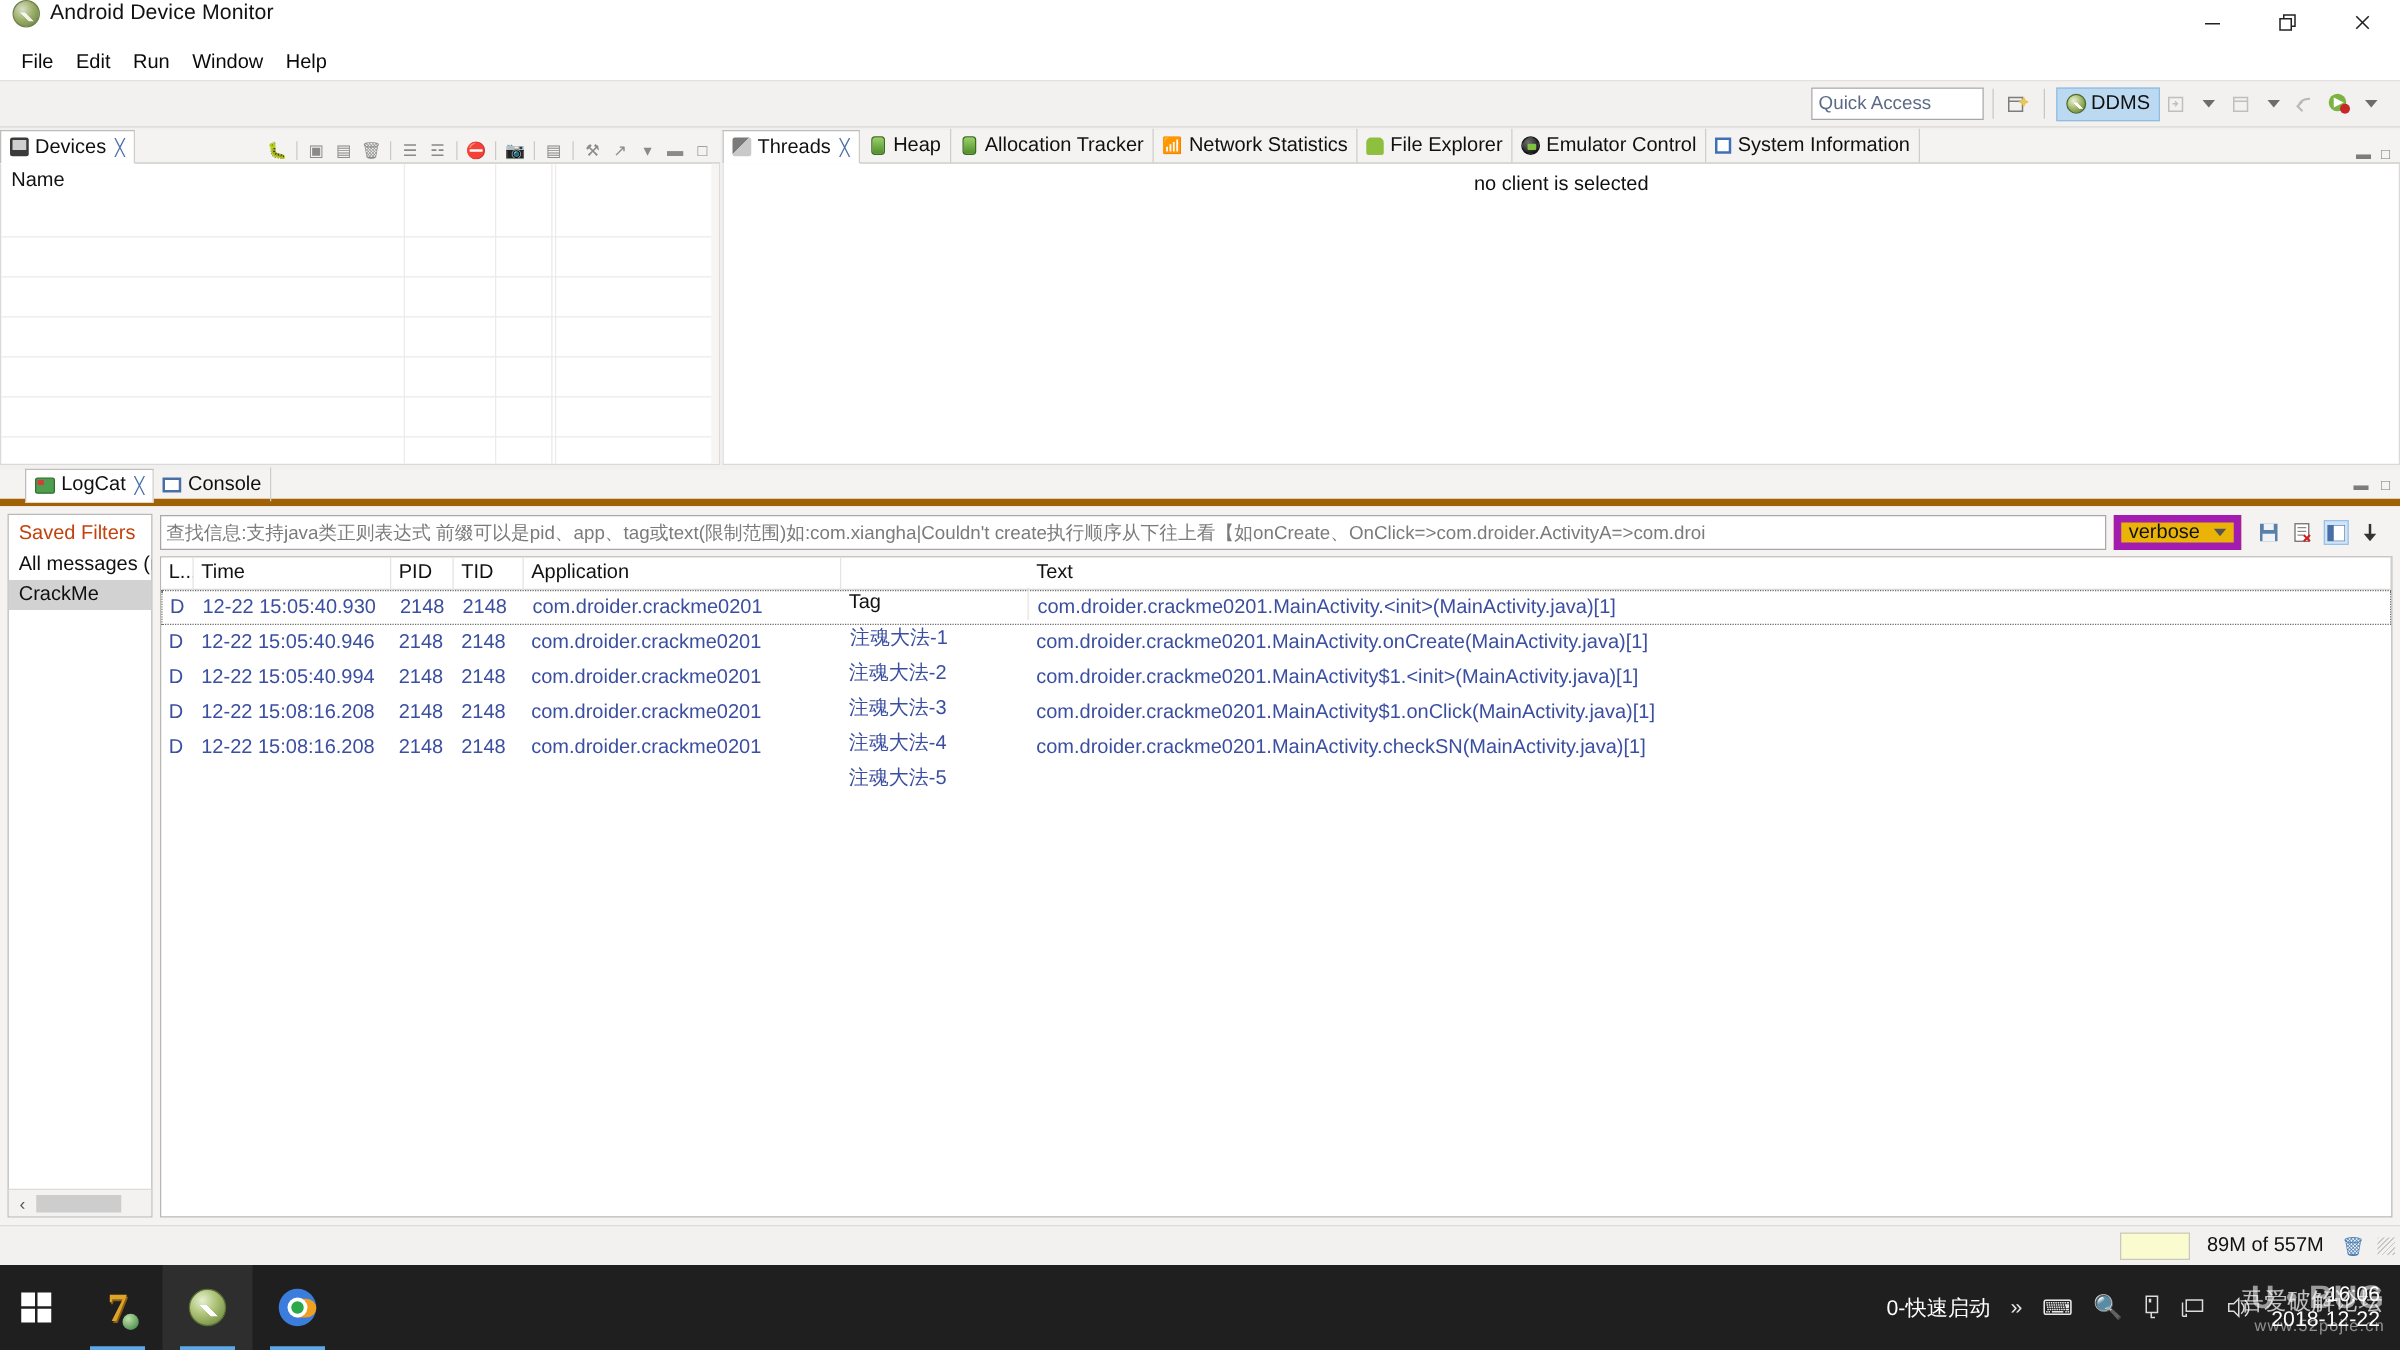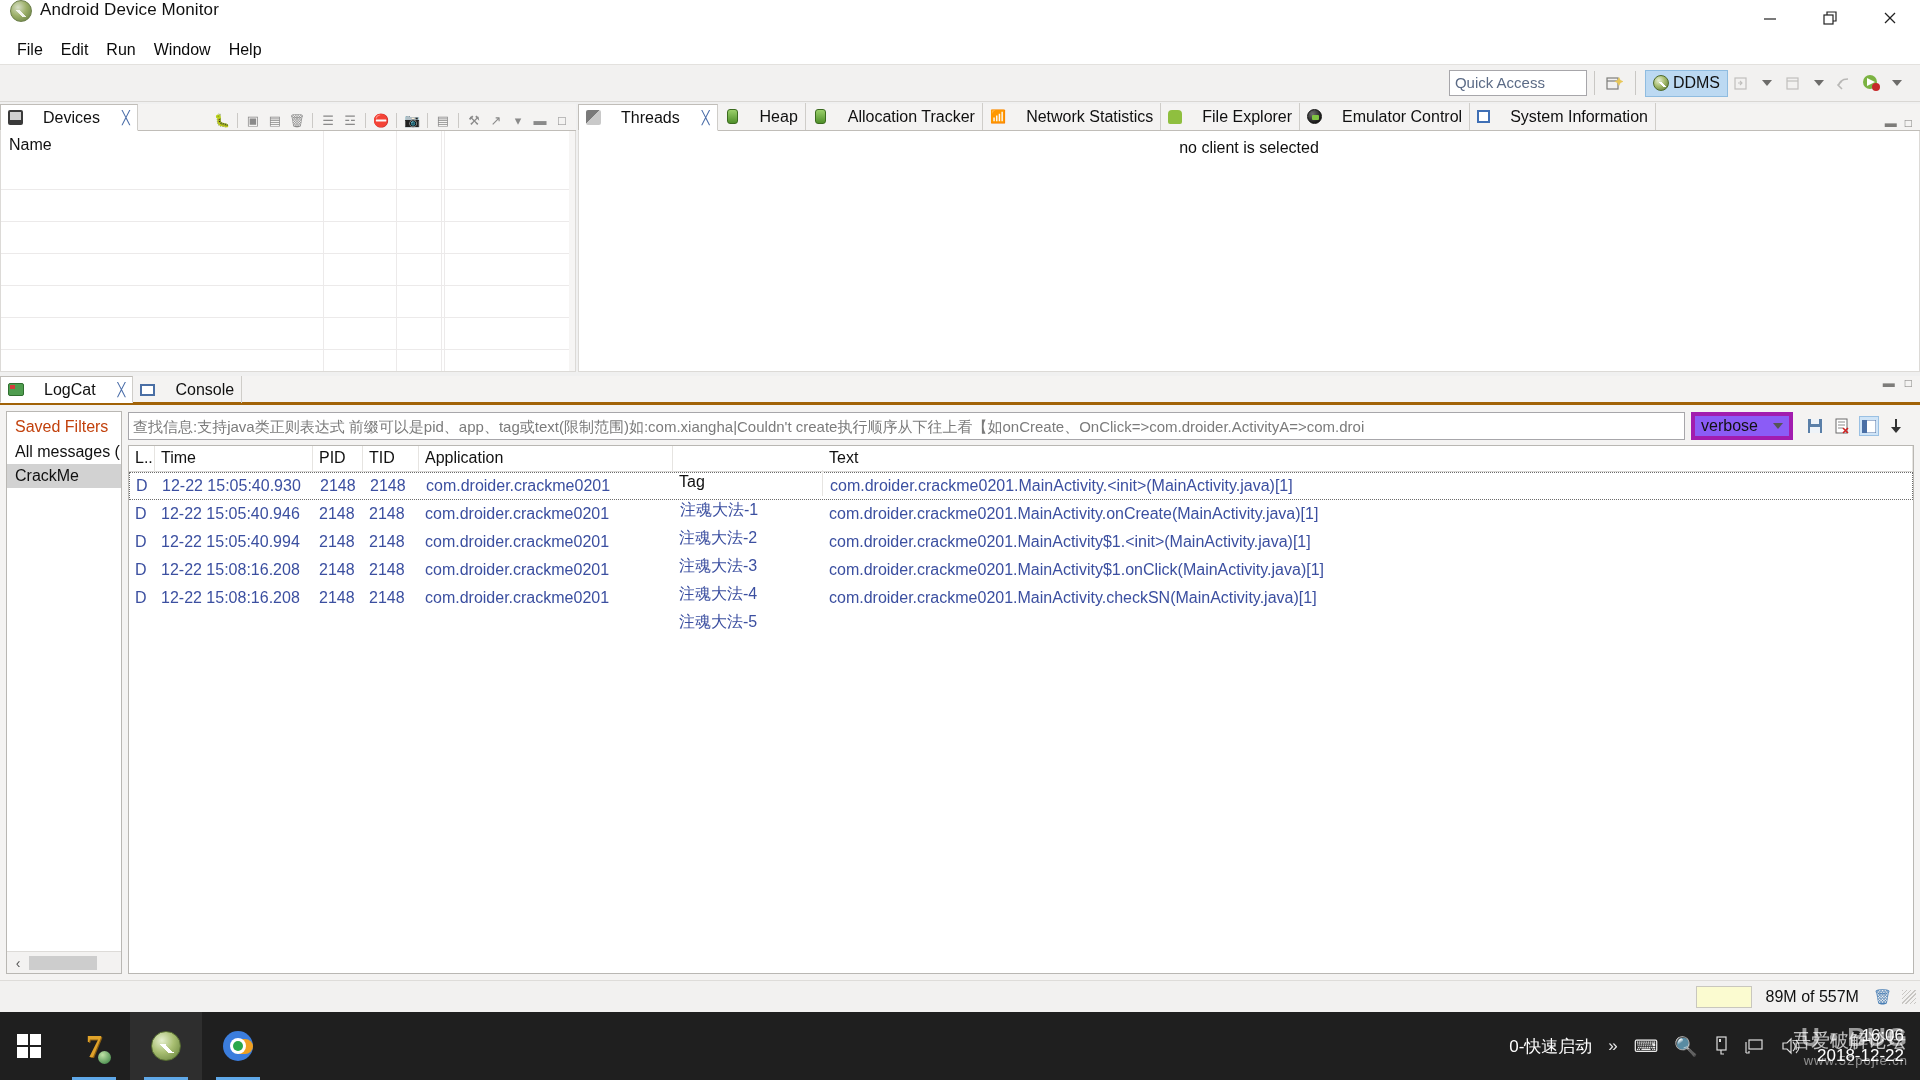--- a/index.html
+++ b/index.html
@@ -78,21 +78,21 @@
   
   .devices-panel {
     position: absolute; left: 0; top: 104px; width: 576px; height: 268px;
     background: #ffffff;
   }
   .panel-tabrow {
     display: flex; align-items: flex-end; height: 27px;
     border-bottom: 1px solid #c0bdb8; background: #f4f3f2;
   }
   .tab {
-    display: flex; align-items: center; gap: 20px; height: 27px;
+    display: flex; align-items: center; gap: 5px; height: 27px;
     padding: 0 7px; font-size: 16px; color: #101010; white-space: nowrap;
     border-right: 1px solid #cfcdc9;
   }
   .tab.active { background: #ffffff; border-top: 1px solid #c0bdb8;
                 border-left: 1px solid #c0bdb8; border-bottom: 1px solid #ffffff;
                 margin-bottom: -1px; }
   .tab .closex { font-size: 13px; color: #4b6ea9; margin-left: 2px; }
   .dev-tools { margin-left: auto; display: flex; align-items: center; gap: 2px; padding-right: 4px; }
   .dev-tool { width: 20px; height: 20px; display: flex; align-items: center; justify-content: center;
               color: #8a8a8a; font-size: 13px; }
@@ -132,22 +132,22 @@
             border: 1px solid #101010; }
   .ti-emu::after { content:""; position:absolute; left:4px; top:5px; width:7px; height:5px;
                    background:#7fc241; border-radius:1px; }
   .ti-sys { width: 13px; height: 13px; border: 2px solid #3f6fb5; background: #ffffff; }
   .ti-logcat { width: 16px; height: 13px; background: #4f9d4f; border: 1px solid #2f6f2f; border-radius: 2px; }
   .ti-logcat::after { content:""; position:absolute; left:1px; top:1px; width:5px; height:4px; background:#d43b3b; }
   .ti-console { width: 15px; height: 12px; background: #ffffff; border: 2px solid #4a6fa5; }
 
   
   .logcat-panel { position: absolute; left: 0; top: 376px; width: 1920px; height: 604px; background: #f4f3f2; }
-  .lc-tabrow { display: flex; align-items: flex-start; height: 29px; background: #f4f3f2;
-               border-bottom: 3px solid #a16207; }
+  .lc-tabrow { display: flex; align-items: center; height: 29px; background: #f4f3f2;
+               border-bottom: 6px solid #a16207; padding-left: 20px; }
   .lc-tools { margin-left: auto; display: flex; align-items: center; gap: 10px; padding-right: 8px;
               color: #7d7c7a; font-size: 12px; }
   .lc-body { position: relative; height: 575px; background: #f4f3f2; padding: 6px 6px 6px 6px; display: flex; }
 
   .filters-box { width: 116px; background: #ffffff; border: 1px solid #b9b7b3; position: relative;
                  display: flex; flex-direction: column; }
   .filters-hdr { font-size: 16px; color: #c2410c; padding: 6px 4px 4px 8px; white-space: nowrap;
                  overflow: hidden; }
   .filter-item { font-size: 16px; color: #101010; padding: 3px 4px 3px 8px; white-space: nowrap; overflow: hidden; }
   .filter-item.selected { background: #d2d2d2; }
@@ -157,21 +157,21 @@
   .fh-thumb { height: 14px; width: 68px; background: #cdcdcd; }
 
   .log-right { flex: 1; display: flex; flex-direction: column; margin-left: 6px; }
   .log-searchrow { display: flex; align-items: center; gap: 6px; height: 30px; }
   .log-search {
     flex: 1; height: 28px; background: #ffffff; border: 1px solid #a7a6aa;
     color: #7b7b7b; font-size: 15px; padding: 2px 4px; line-height: 24px;
     white-space: nowrap; overflow: hidden; font-family: "Liberation Sans", sans-serif;
   }
   .log-level {
-    width: 102px; height: 28px; background: #8b5cf6; border: 4px solid #a21caf;
+    width: 102px; height: 28px; background: #eab308; border: 6px solid #a21caf;
     display: flex; align-items: center; justify-content: space-between; padding: 0 6px;
     font-size: 16px; color: #111;
   }
   .lvl-caret { width:0;height:0;border-left:5px solid transparent;border-right:5px solid transparent;border-top:6px solid #555; }
   .log-actions { display: flex; align-items: center; gap: 7px; padding: 0 8px 0 6px; }
   .la { width: 20px; height: 20px; display: flex; align-items: center; justify-content: center;
         font-size: 14px; color: #4b4b4b; }
   .la.active { background: #cfe4f7; border: 1px solid #9ac0e3; }
 
   .log-table { flex: 1; margin-top: 4px; background: #ffffff; border: 1px solid #b9b7b3;

